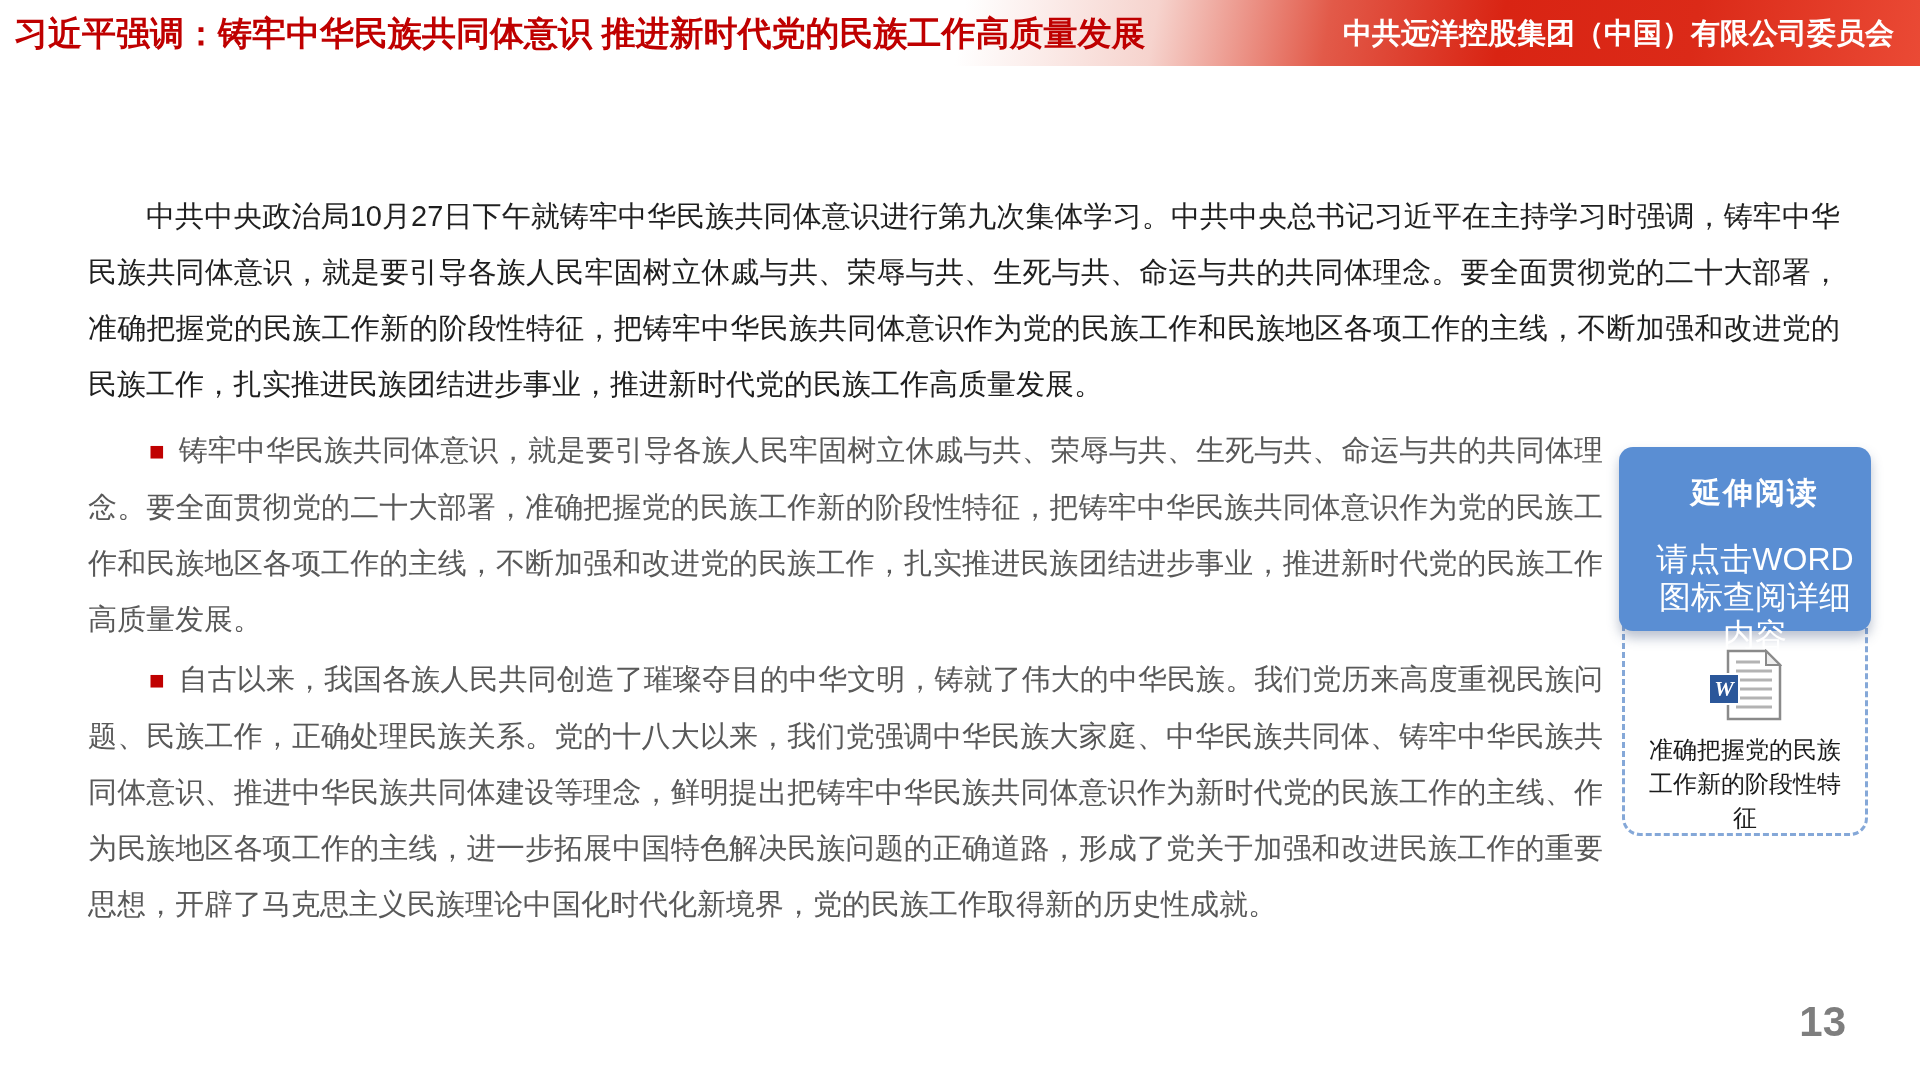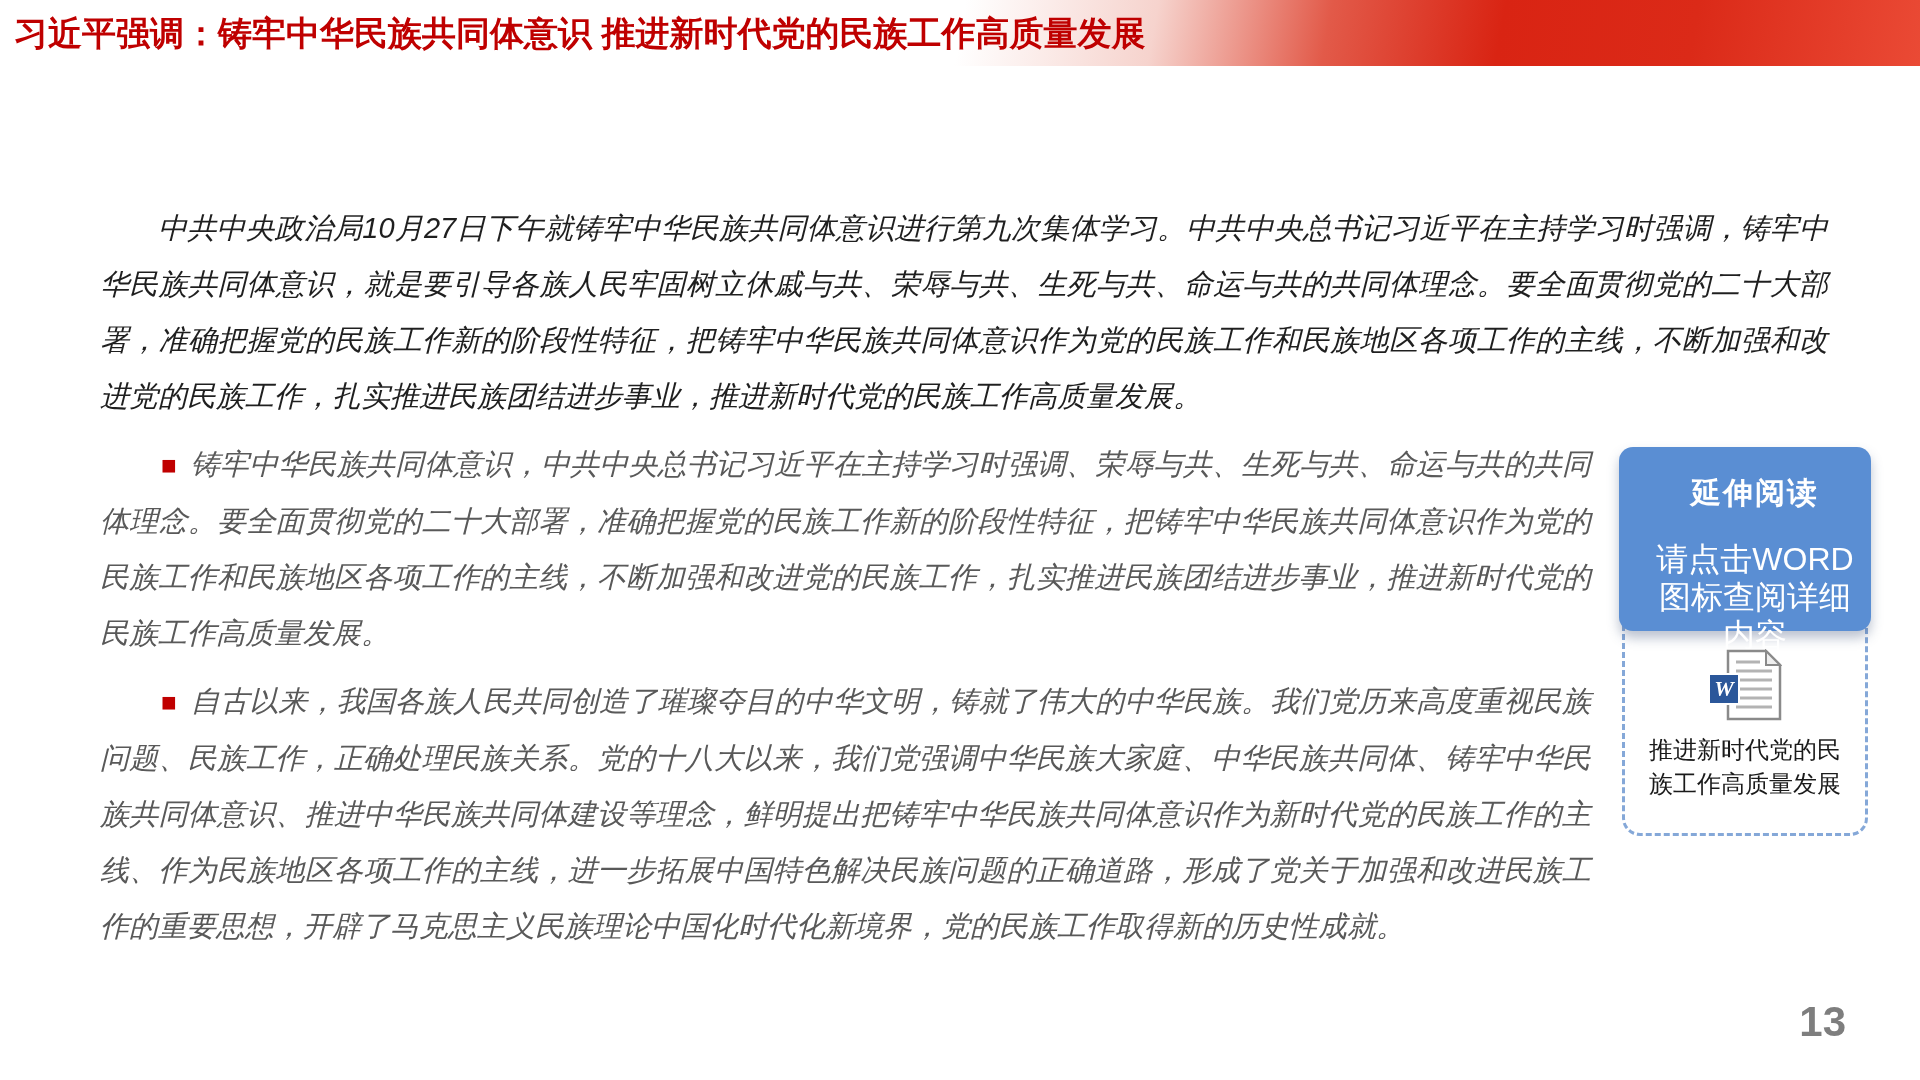--- a/index.html
+++ b/index.html
@@ -18,21 +18,21 @@
   }
   .topbar .org{
     position:absolute;right:26px;top:0;height:66px;line-height:66px;
     font-size:29px;font-weight:600;color:#ffffff;white-space:nowrap;
   }
   
   .content{
     position:absolute;left:88px;top:188px;width:1752px;
     font-size:29px;line-height:56px;text-align:justify;text-justify:inter-character;
   }
-  .para{margin:12px;font-style:italic;}
+  .para{margin:0;}
   .p1{color:#1f1f1f;text-indent:2em;}
   .narrow{width:1515px;margin-top:10px;}
   .gray{color:#595959;text-indent:2.1em;margin-top:4px;}
   .bullet{color:#c00000;font-size:26px;margin-right:14px;}
   
   .panel{
     position:absolute;left:1622px;top:450px;width:246px;height:386px;
     border:3px dashed #85a8d8;border-radius:18px;box-sizing:border-box;background:#ffffff;
   }
   .panel-blue{
@@ -58,26 +58,27 @@
     position:absolute;right:74px;top:998px;font-size:42px;font-weight:600;color:#7e7e7e;
   }
 </style>
 </head>
 <body>
 
 <div class="slide">
 
   <header class="topbar">
     <div class="title">习近平强调：铸牢中华民族共同体意识 推进新时代党的民族工作高质量发展</div>
+    <div class="org">中共远洋控股集团（中国）有限公司委员会</div>
   </header>
 
   <main class="content">
     <p class="para p1">中共中央政治局10月27日下午就铸牢中华民族共同体意识进行第九次集体学习。中共中央总书记习近平在主持学习时强调，铸牢中华民族共同体意识，就是要引导各族人民牢固树立休戚与共、荣辱与共、生死与共、命运与共的共同体理念。要全面贯彻党的二十大部署，准确把握党的民族工作新的阶段性特征，把铸牢中华民族共同体意识作为党的民族工作和民族地区各项工作的主线，不断加强和改进党的民族工作，扎实推进民族团结进步事业，推进新时代党的民族工作高质量发展。</p>
     <div class="narrow">
-      <p class="para gray"><span class="bullet">■</span><span>铸牢中华民族共同体意识，中共中央总书记习近平在主持学习时强调、荣辱与共、生死与共、命运与共的共同体理念。要全面贯彻党的二十大部署，准确把握党的民族工作新的阶段性特征，把铸牢中华民族共同体意识作为党的民族工作和民族地区各项工作的主线，不断加强和改进党的民族工作，扎实推进民族团结进步事业，推进新时代党的民族工作高质量发展。</span></p>
+      <p class="para gray"><span class="bullet">■</span><span>铸牢中华民族共同体意识，就是要引导各族人民牢固树立休戚与共、荣辱与共、生死与共、命运与共的共同体理念。要全面贯彻党的二十大部署，准确把握党的民族工作新的阶段性特征，把铸牢中华民族共同体意识作为党的民族工作和民族地区各项工作的主线，不断加强和改进党的民族工作，扎实推进民族团结进步事业，推进新时代党的民族工作高质量发展。</span></p>
       <p class="para gray"><span class="bullet">■</span><span>自古以来，我国各族人民共同创造了璀璨夺目的中华文明，铸就了伟大的中华民族。我们党历来高度重视民族问题、民族工作，正确处理民族关系。党的十八大以来，我们党强调中华民族大家庭、中华民族共同体、铸牢中华民族共同体意识、推进中华民族共同体建设等理念，鲜明提出把铸牢中华民族共同体意识作为新时代党的民族工作的主线、作为民族地区各项工作的主线，进一步拓展中国特色解决民族问题的正确道路，形成了党关于加强和改进民族工作的重要思想，开辟了马克思主义民族理论中国化时代化新境界，党的民族工作取得新的历史性成就。</span></p>
     </div>
   </main>
 
   <aside class="panel">
     <div class="panel-blue">
       <div class="panel-title">延伸阅读</div>
       <div class="panel-instr">请点击WORD图标查阅详细内容</div>
     </div>
     <div class="doc-area">
@@ -89,19 +90,19 @@
             <line x1="10" y1="13" x2="34" y2="13"></line>
             <line x1="10" y1="22" x2="46" y2="22"></line>
             <line x1="10" y1="31" x2="46" y2="31"></line>
             <line x1="10" y1="40" x2="46" y2="40"></line>
             <line x1="10" y1="49" x2="46" y2="49"></line>
             <line x1="10" y1="58" x2="46" y2="58"></line>
           </g>
         </svg>
         <div class="wbadge">W</div>
       </div>
-      <div class="doc-caption">推进新时代党的民族工作高质量发展</div>
+      <div class="doc-caption">准确把握党的民族工作新的阶段性特征</div>
     </div>
   </aside>
 
   <div class="pagenum">13</div>
 
 </div>
 
 </body></html>

